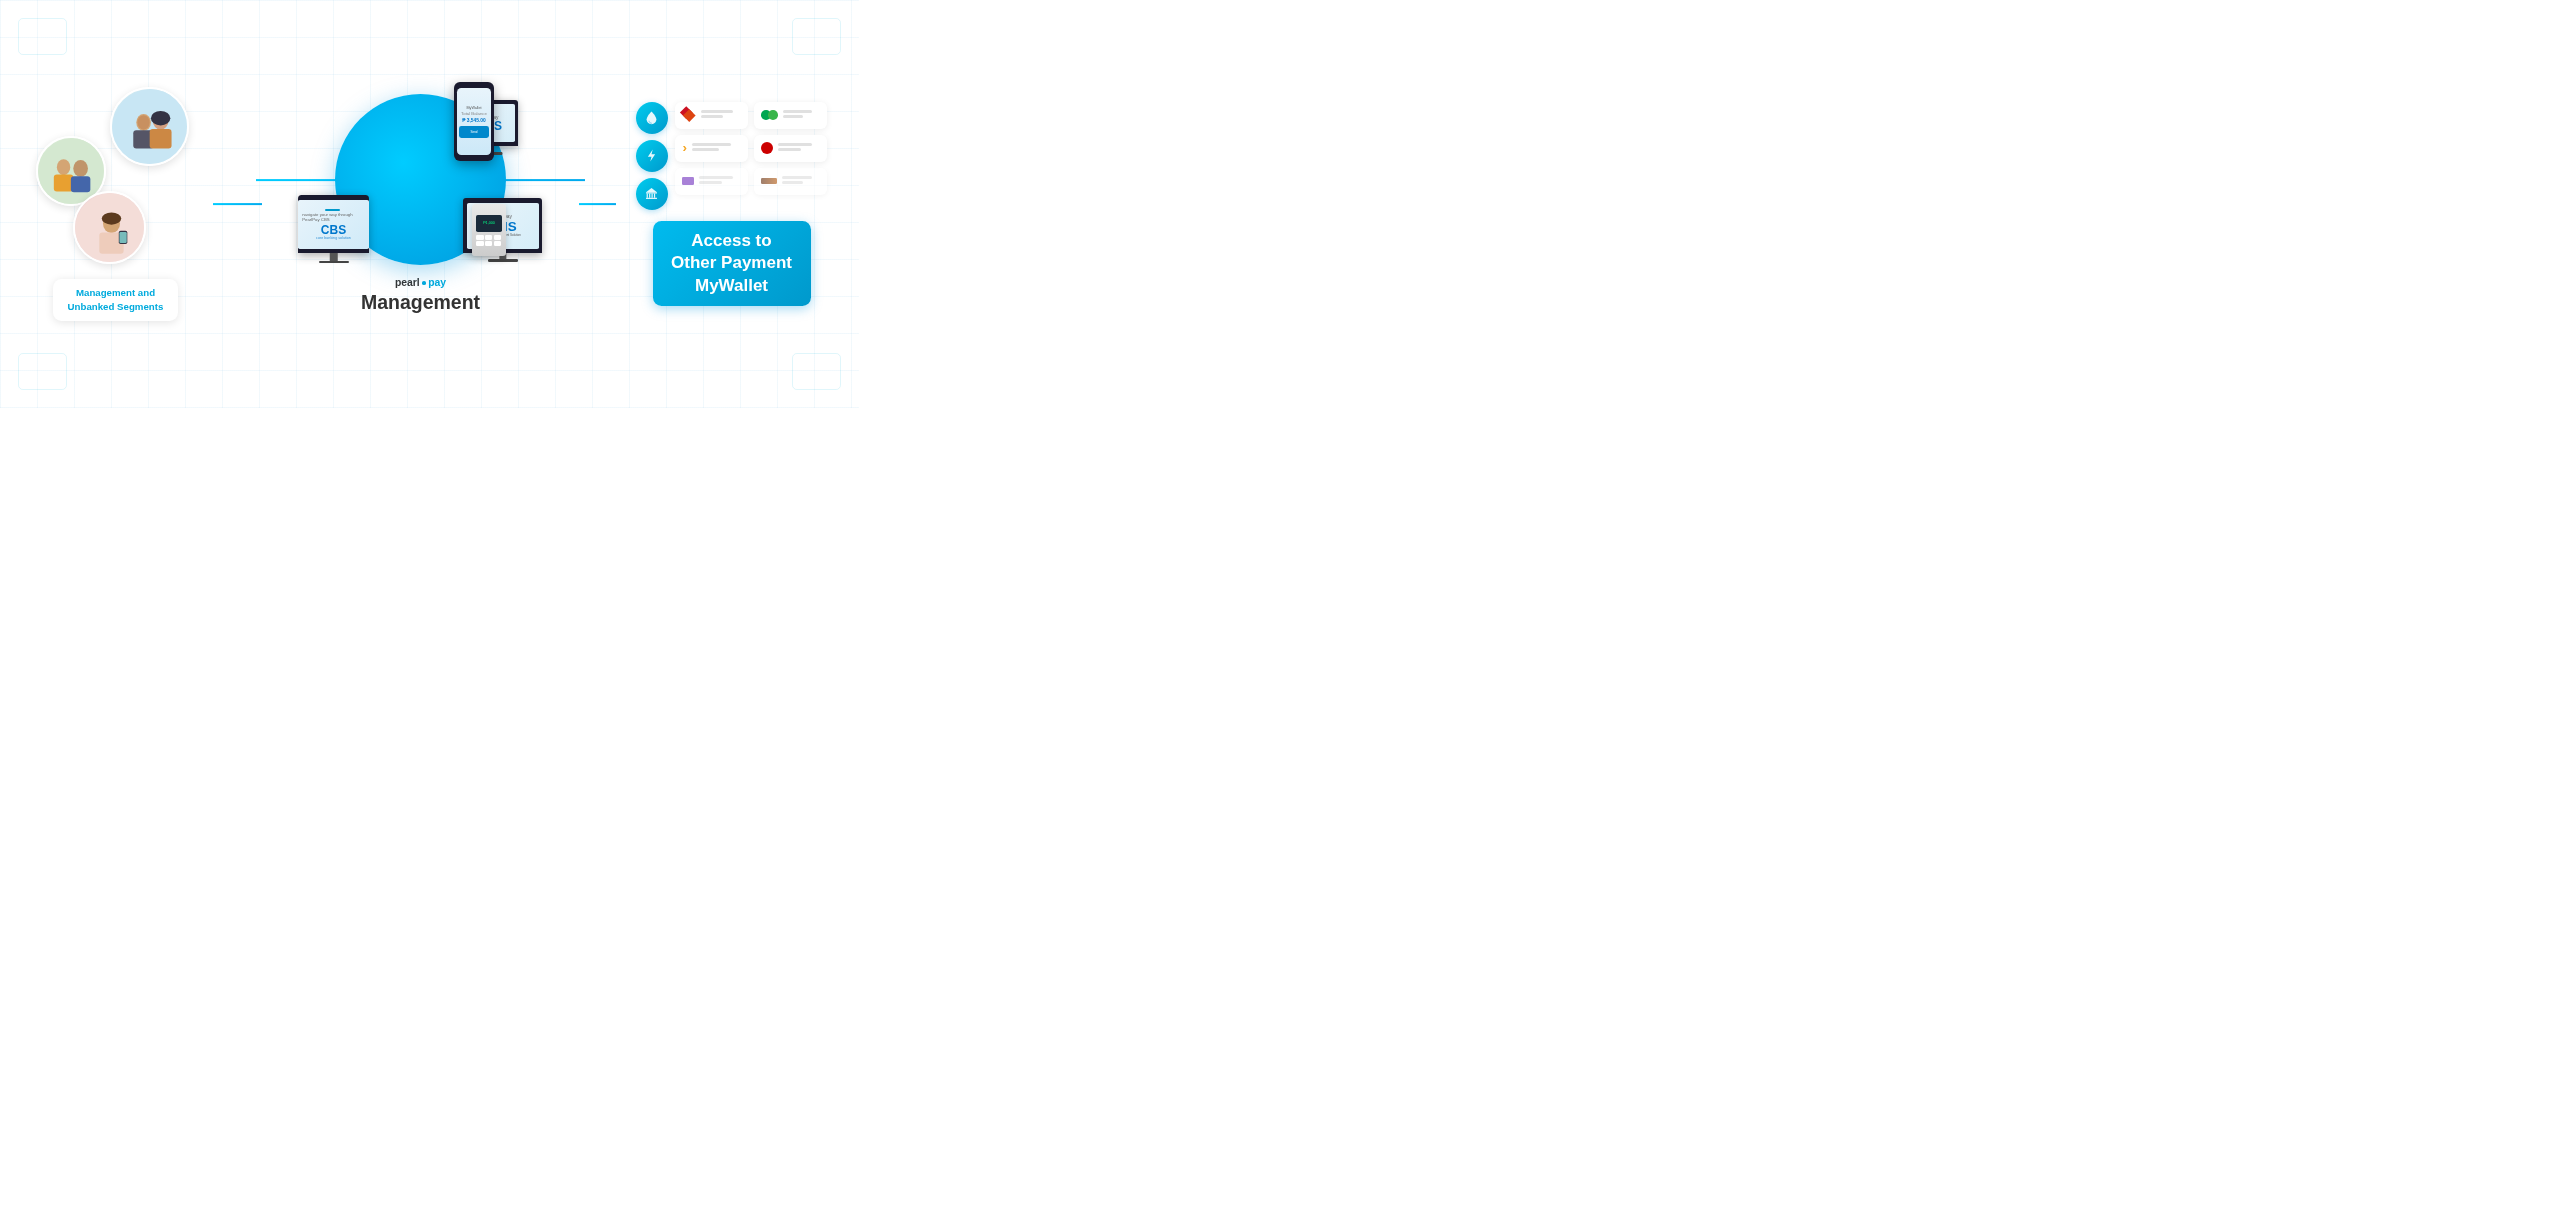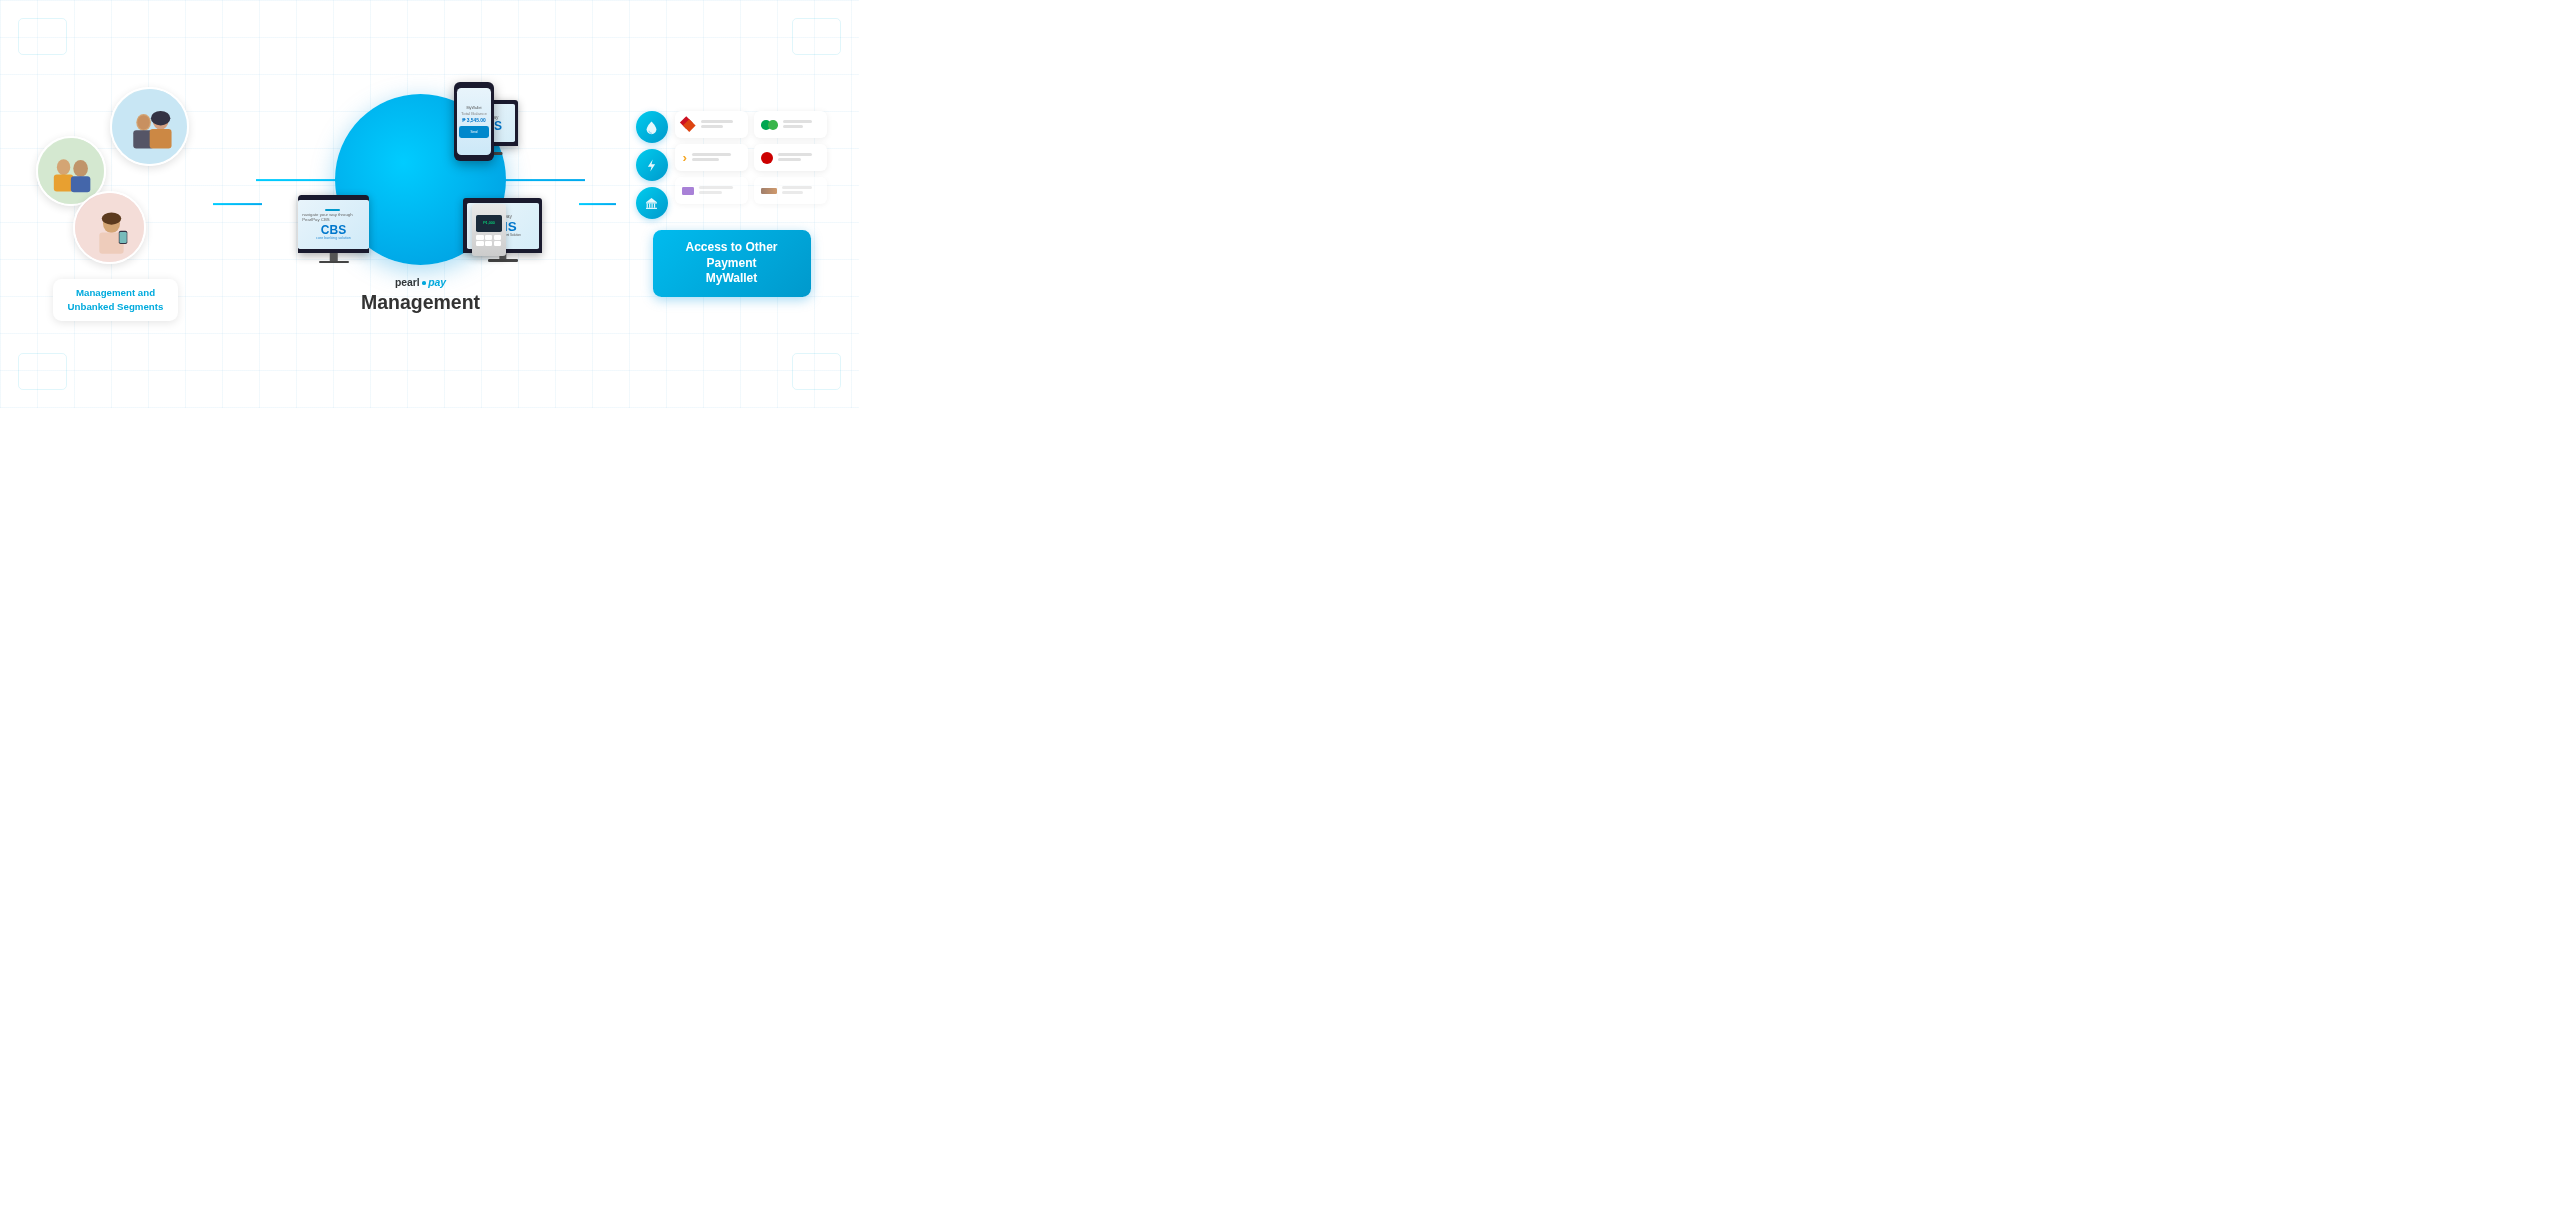--- a/index.html
+++ b/index.html
@@ -343,21 +343,21 @@
     .card-line:first-child { width: 80%; }
     .card-line:last-child { width: 55%; }
 
     
     .access-button {
       background: linear-gradient(135deg, #00bbee, #0099cc);
       color: #fff;
       border: none;
       border-radius: 8.5px;
       padding: 9.7px 18px;
-      font-size: 12px;
+      font-size: 17px;
       font-weight: 700;
       text-align: center;
       cursor: pointer;
       box-shadow: 0 3px 12px rgba(0,150,220,0.35);
       line-height: 1.3;
       width: 158px;
     }
 
     
     .corner-shape {
@@ -551,21 +551,21 @@
         <div style="position:absolute; bottom:-6px; left:50%; transform:translateX(-50%); width:7.3px; height:6px; background:#555;"></div>
         <div style="position:absolute; bottom:-8.5px; left:50%; transform:translateX(-50%); width:30px; height:2.4px; background:#444; border-radius:1.2px;"></div>
       </div>
 
     </div>
 
     <div class="center-label">
       <div class="pearlpay-brand">
         <span style="font-size:10.4px; font-weight:600; color:#333;">pearl</span>
         <div class="pearl-dot"></div>
-        <span style="font-size:10.4px; font-weight:600; color:#00aadd;font-style:italic;">pay</span>
+        <span style="font-size:10.4px; font-weight:600; color:#00aadd;">pay</span>
       </div>
       <div class="ecosystem-text">Management</div>
     </div>
 
   </div>
 
   <div style="position:relative; width:37px; height:3.7px; z-index:2;">
     <div style="width:100%; height:1.8px; background: linear-gradient(90deg, #00ccff, #00aaee); top:50%; position:absolute; transform:translateY(-50%);"></div>
   </div>
 

